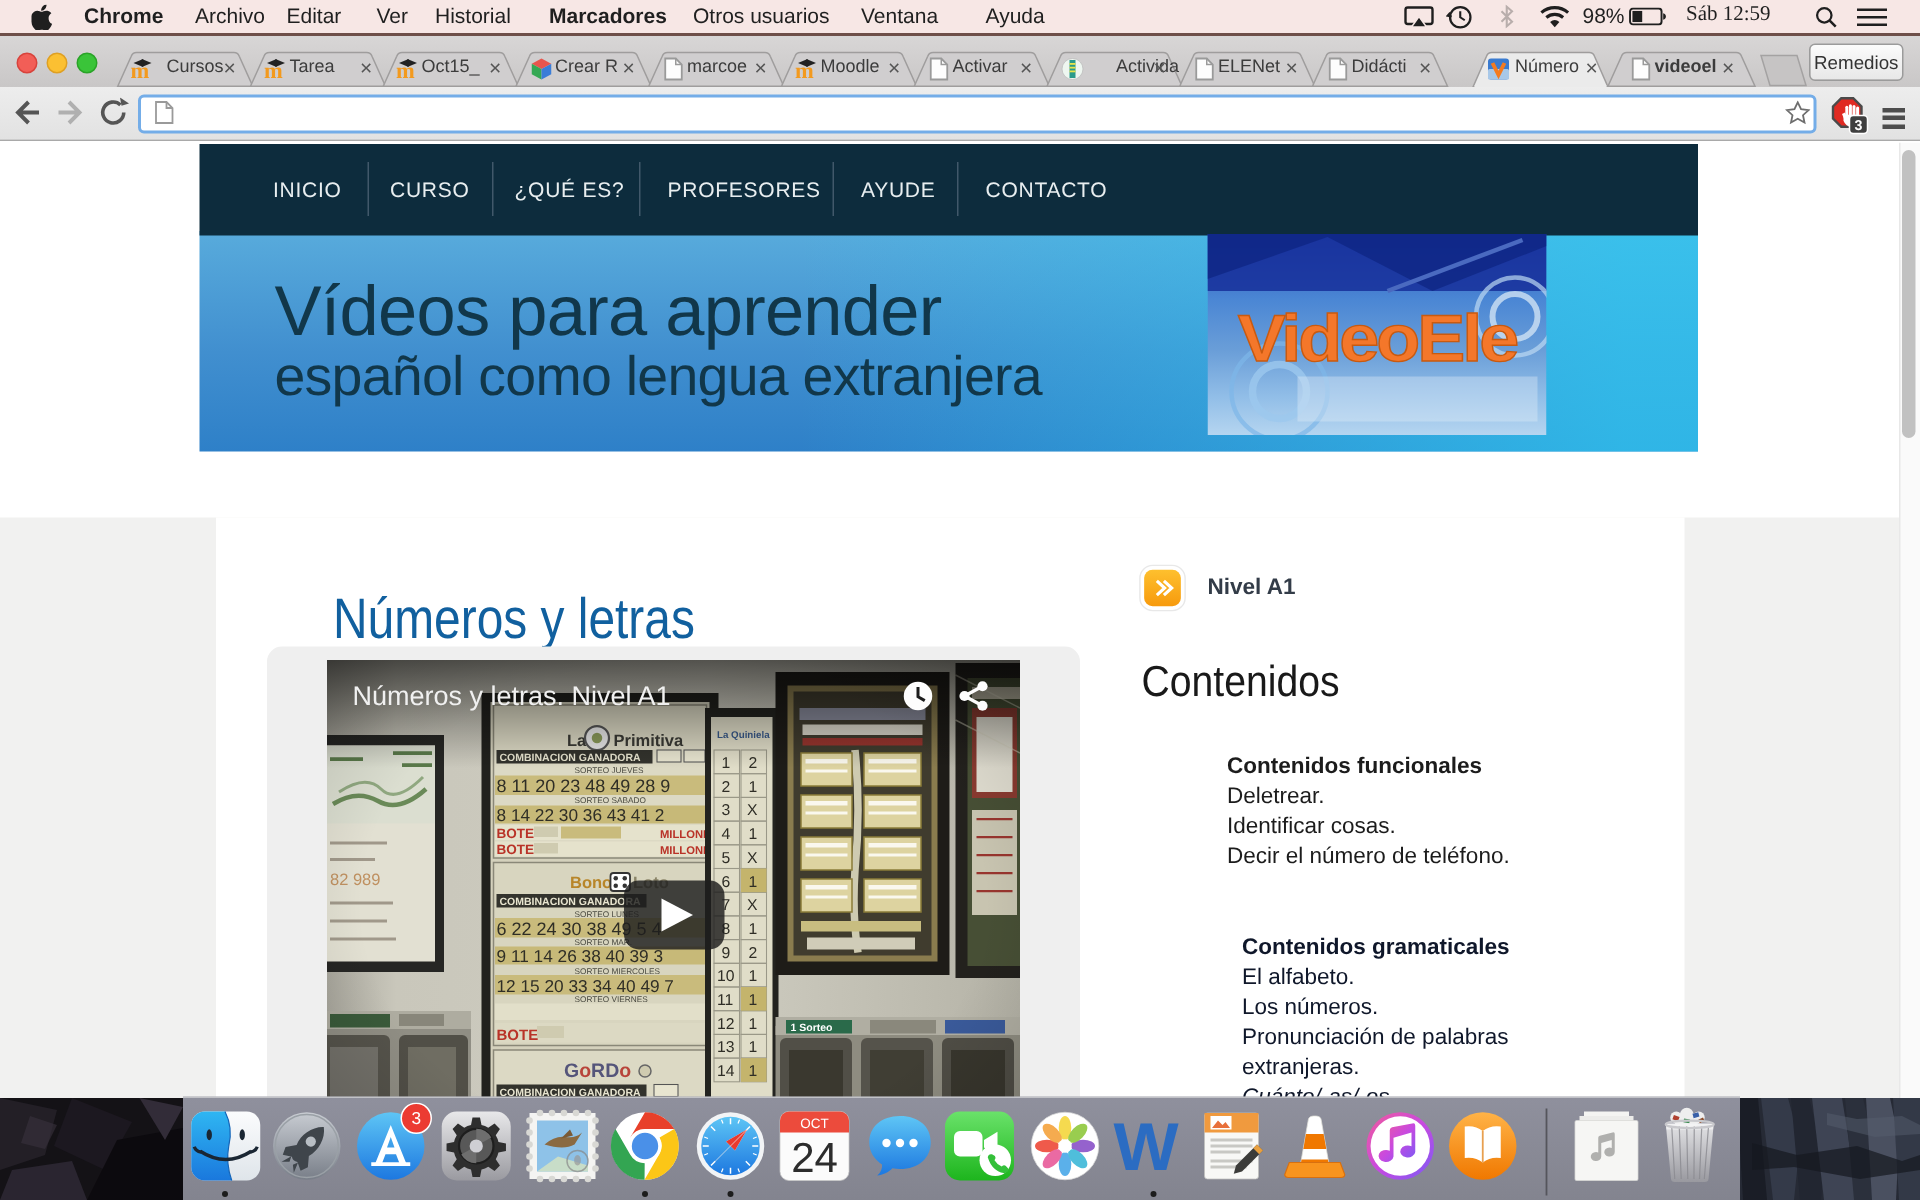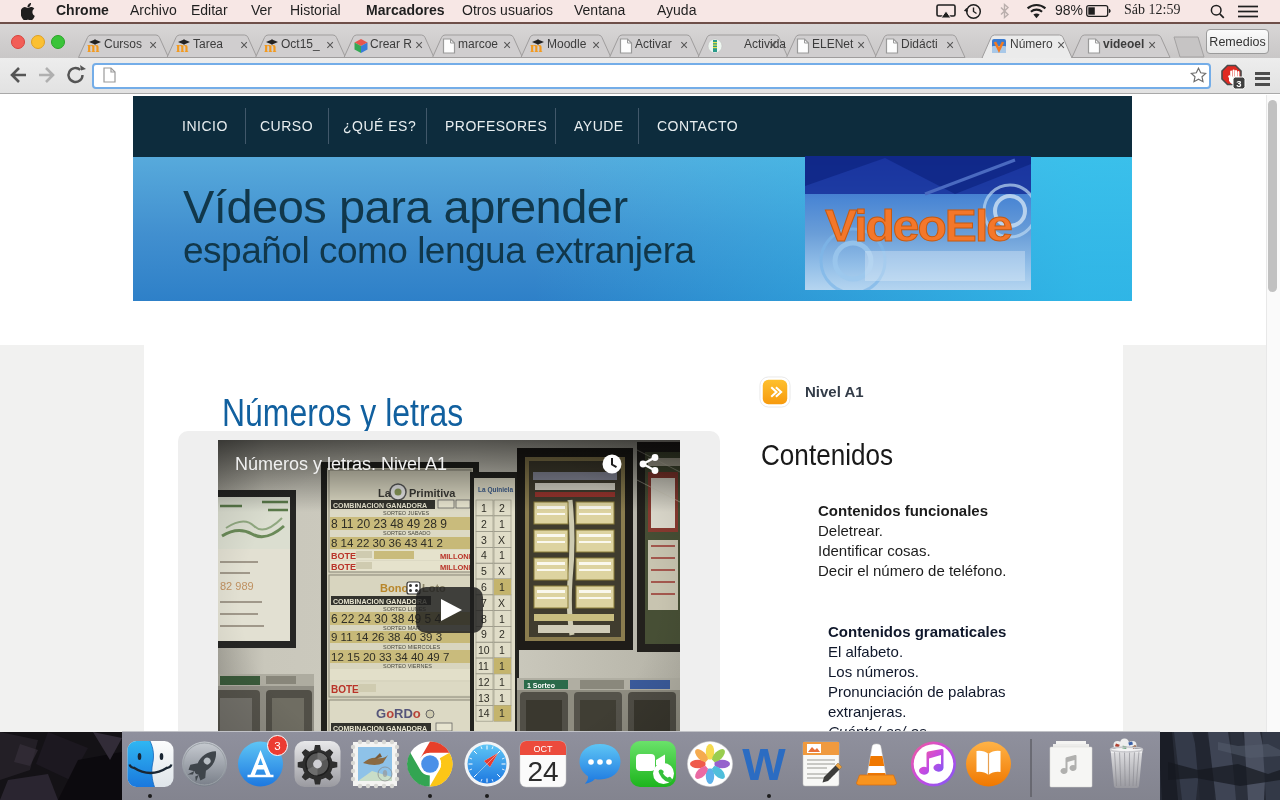--- a/index.html
+++ b/index.html
@@ -138,21 +138,21 @@
           <path d="M875,33.5 l9,-20 q1,-2.5 3.5,-2.5 h65 q2.5,0 3.5,2.5 l9,20 z"></path>
           <path d="M1072,33.5 l9,-20 q1,-2.5 3.5,-2.5 h73 q2.5,0 3.5,2.5 l9,20 z"></path>
         </g>
         <path d="M982,34 l9,-20.5 q1,-2.5 3.5,-2.5 h65 q2.5,0 3.5,2.5 l9,20.5 z" fill="#ebebeb" stroke="#9f9d9d" stroke-width="1"></path>
         <rect x="983" y="33" width="88" height="1.5" fill="#ebebeb"></rect>
       </svg>
       <div id="tablabels" style="position:absolute;top:0;left:0;font-size:12px;color:#3c3c3c;">
         <svg class="abs ticon" style="left:87px;top:14px;">
             <use href="#i-moodle"></use>
           </svg>
-          <div class="tt" style="left:104px;">Cursos</div>
+          <div class="tt" style="left:104px;text-align:right;">Cursos</div>
           <div class="tx" style="left:149px;">×</div>
         <svg class="abs ticon" style="left:176px;top:14px;">
             <use href="#i-moodle"></use>
           </svg>
           <div class="tt" style="left:193px;">Tarea</div>
           <div class="tx" style="left:240px;">×</div>
         <svg class="abs ticon" style="left:264px;top:14px;">
             <use href="#i-moodle"></use>
           </svg>
           <div class="tt" style="left:281px;">Oct15_</div>

